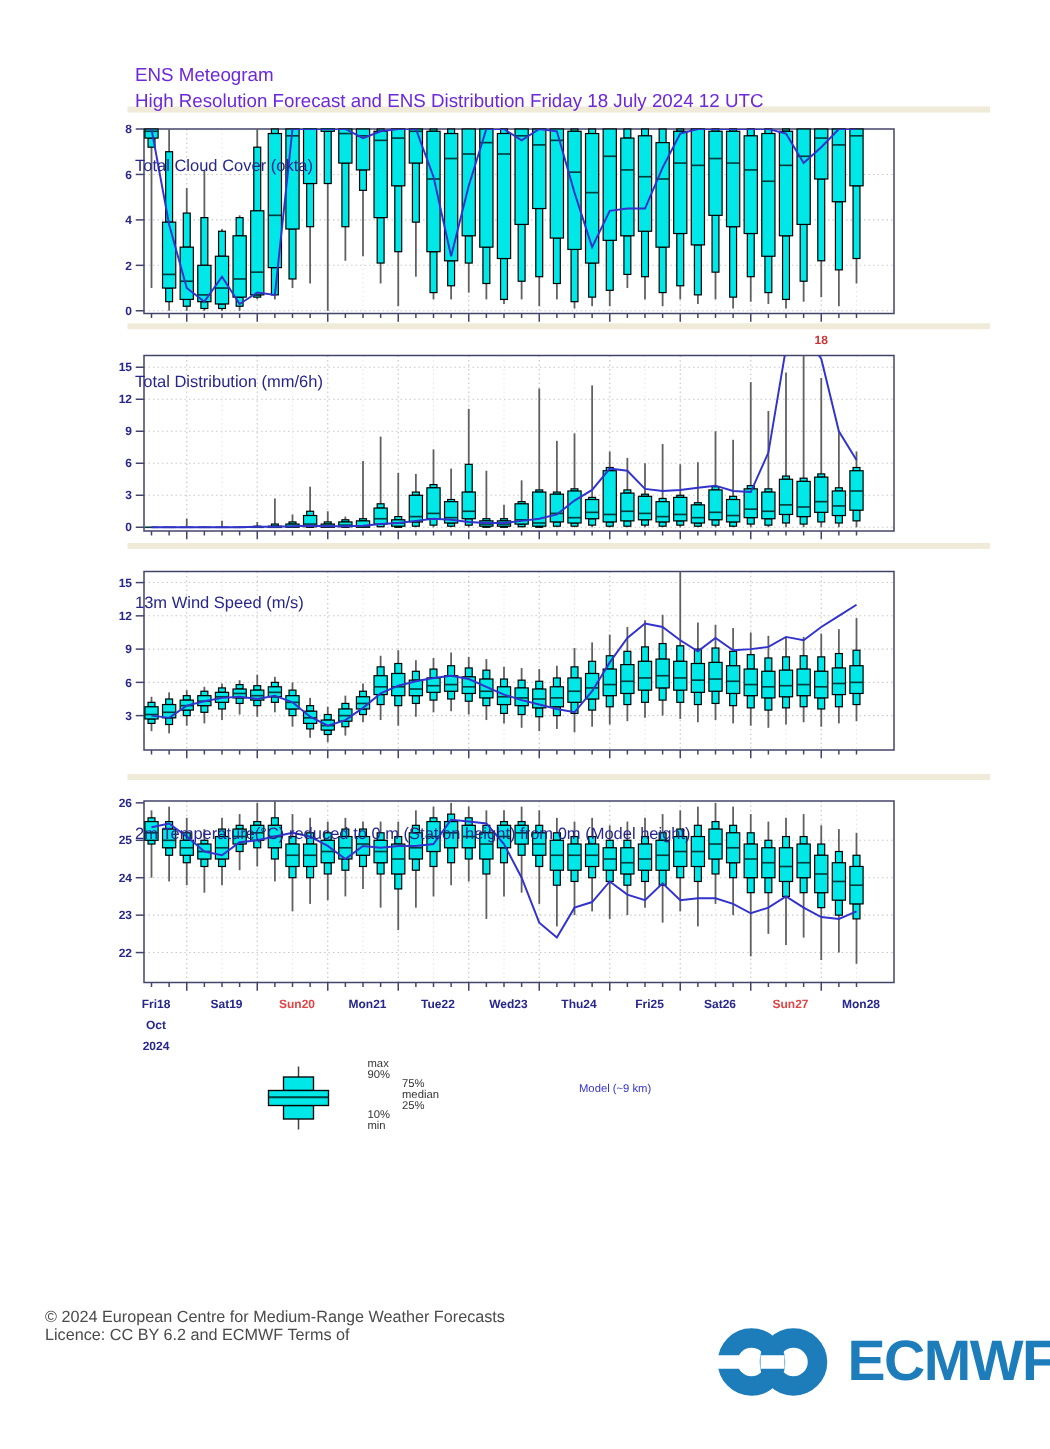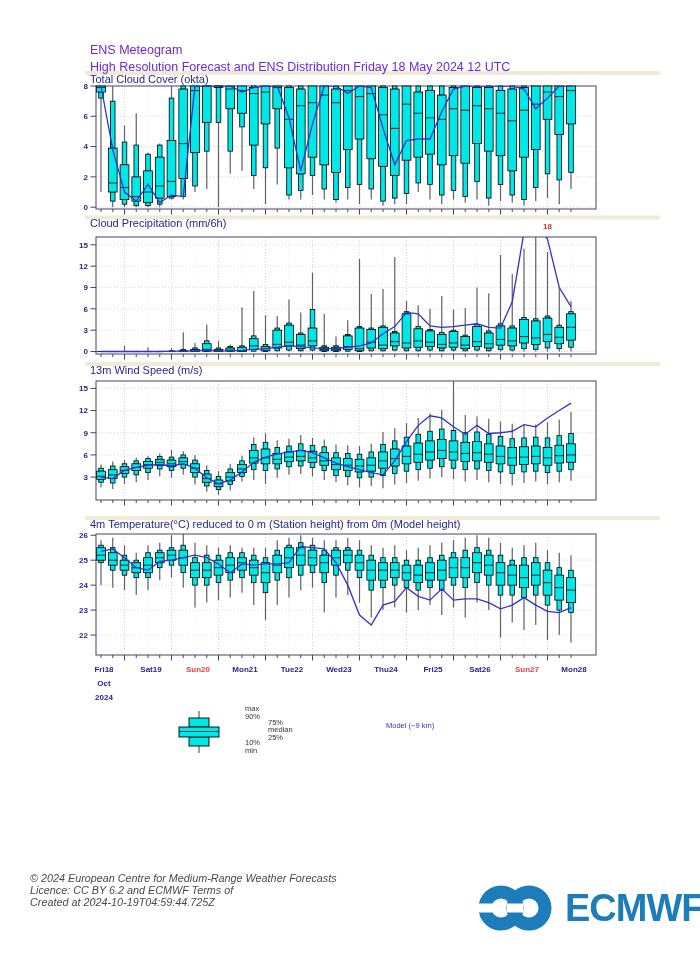--- a/index.html
+++ b/index.html
@@ -1,38 +1,38 @@
 <!DOCTYPE html>
 <html><head>
 <meta charset="utf-8">
 <style>
   html,body{margin:0;padding:0;background:#fff;}
   .page{position:relative;width:700px;height:966px;background:#ffffff;overflow:hidden;
         font-family:"Liberation Sans",sans-serif;}
   .hdr{position:absolute;left:90px;top:16px;color:#6d28d9;font-size:12.5px;line-height:17px;z-index:3;margin-top:26px;}
-  .panel-title{position:absolute;left:90px;color:#26268c;font-size:11px;z-index:3;white-space:nowrap;}
+  .panel-title{position:absolute;left:90px;color:#26268c;font-size:11px;z-index:3;white-space:nowrap;margin-top:32px;}
   #chart-svg{position:absolute;left:0;top:0;z-index:2;}
-  .footer{position:absolute;left:30px;top:872px;color:#4a4a4a;font-size:10.8px;line-height:12px;z-index:3;font-style:italic;}
+  .footer{position:absolute;left:30px;top:872px;color:#4a4a4a;font-size:10.8px;line-height:12px;z-index:3;}
   .logo{position:absolute;left:476px;top:882px;display:flex;align-items:center;gap:7px;z-index:3;}
   .logo-text{color:#1d7dbb;font-weight:bold;font-size:38px;letter-spacing:-1px;line-height:52px;}
 </style>
 </head>
 <body>
 
 <div class="page">
 
   <div class="hdr">
     <div>ENS Meteogram</div>
-    <div>High Resolution Forecast and ENS Distribution Friday 18 May 2024 12 UTC</div>
+    <div>High Resolution Forecast and ENS Distribution Friday 18 July 2024 12 UTC</div>
   </div>
 
   <div class="panel-title" style="top:73px">Total Cloud Cover (okta)</div>
-  <div class="panel-title" style="top:217px">Cloud Precipitation (mm/6h)</div>
+  <div class="panel-title" style="top:217px">Total Distribution (mm/6h)</div>
   <div class="panel-title" style="top:364px">13m Wind Speed (m/s)</div>
-  <div class="panel-title" style="top:518px">4m Temperature(°C) reduced to 0 m (Station height) from 0m (Model height)</div>
+  <div class="panel-title" style="top:518px">2m Temperature(°C) reduced to 0 m (Station height) from 0m (Model height)</div>
 
   <svg id="chart-svg" width="700" height="790" viewBox="0 0 700 790">
       <g>
         <rect x="85" y="71" width="575" height="4" fill="#f0ead8"></rect>
         <clipPath id="clip0">
           <rect x="96" y="86" width="500" height="123"></rect>
         </clipPath>
         <line x1="124.5" y1="86" x2="124.5" y2="209" stroke="#c9c9c9" stroke-width="0.8" stroke-dasharray="1,2"></line>
         <line x1="148" y1="86" x2="148" y2="209" stroke="#e7e7e7" stroke-width="0.7" stroke-dasharray="1,2"></line>
         <line x1="171.5" y1="86" x2="171.5" y2="209" stroke="#c9c9c9" stroke-width="0.8" stroke-dasharray="1,2"></line>
@@ -1177,21 +1177,20 @@
         <text x="268" y="739.5" font-size="7.5" fill="#333333">25%</text>
         <text x="245" y="745" font-size="7.5" fill="#333333">10%</text>
         <text x="245" y="752.5" font-size="7.5" fill="#333333">min</text>
         <text x="386" y="728" font-size="7.5" fill="#3232cd">Model (~9 km)</text>
       </g>
     </svg>
 
   <div class="footer">
     <div>© 2024 European Centre for Medium-Range Weather Forecasts</div>
     <div>Licence: CC BY 6.2 and ECMWF Terms of</div>
-    <div>Created at 2024-10-19T04:59:44.725Z</div>
   </div>
 
   <div class="logo">
     <svg width="82" height="52" viewBox="0 0 82 52">
       <circle cx="25" cy="26" r="16" fill="none" stroke="#1d7dbb" stroke-width="13"></circle>
       <circle cx="53" cy="26" r="16" fill="none" stroke="#1d7dbb" stroke-width="13"></circle>
       <rect x="-2" y="21.5" width="22" height="9" fill="#ffffff"></rect>
       <rect x="31" y="21.5" width="16" height="9" fill="#ffffff"></rect>
     </svg>
     <span class="logo-text">ECMWF</span>

